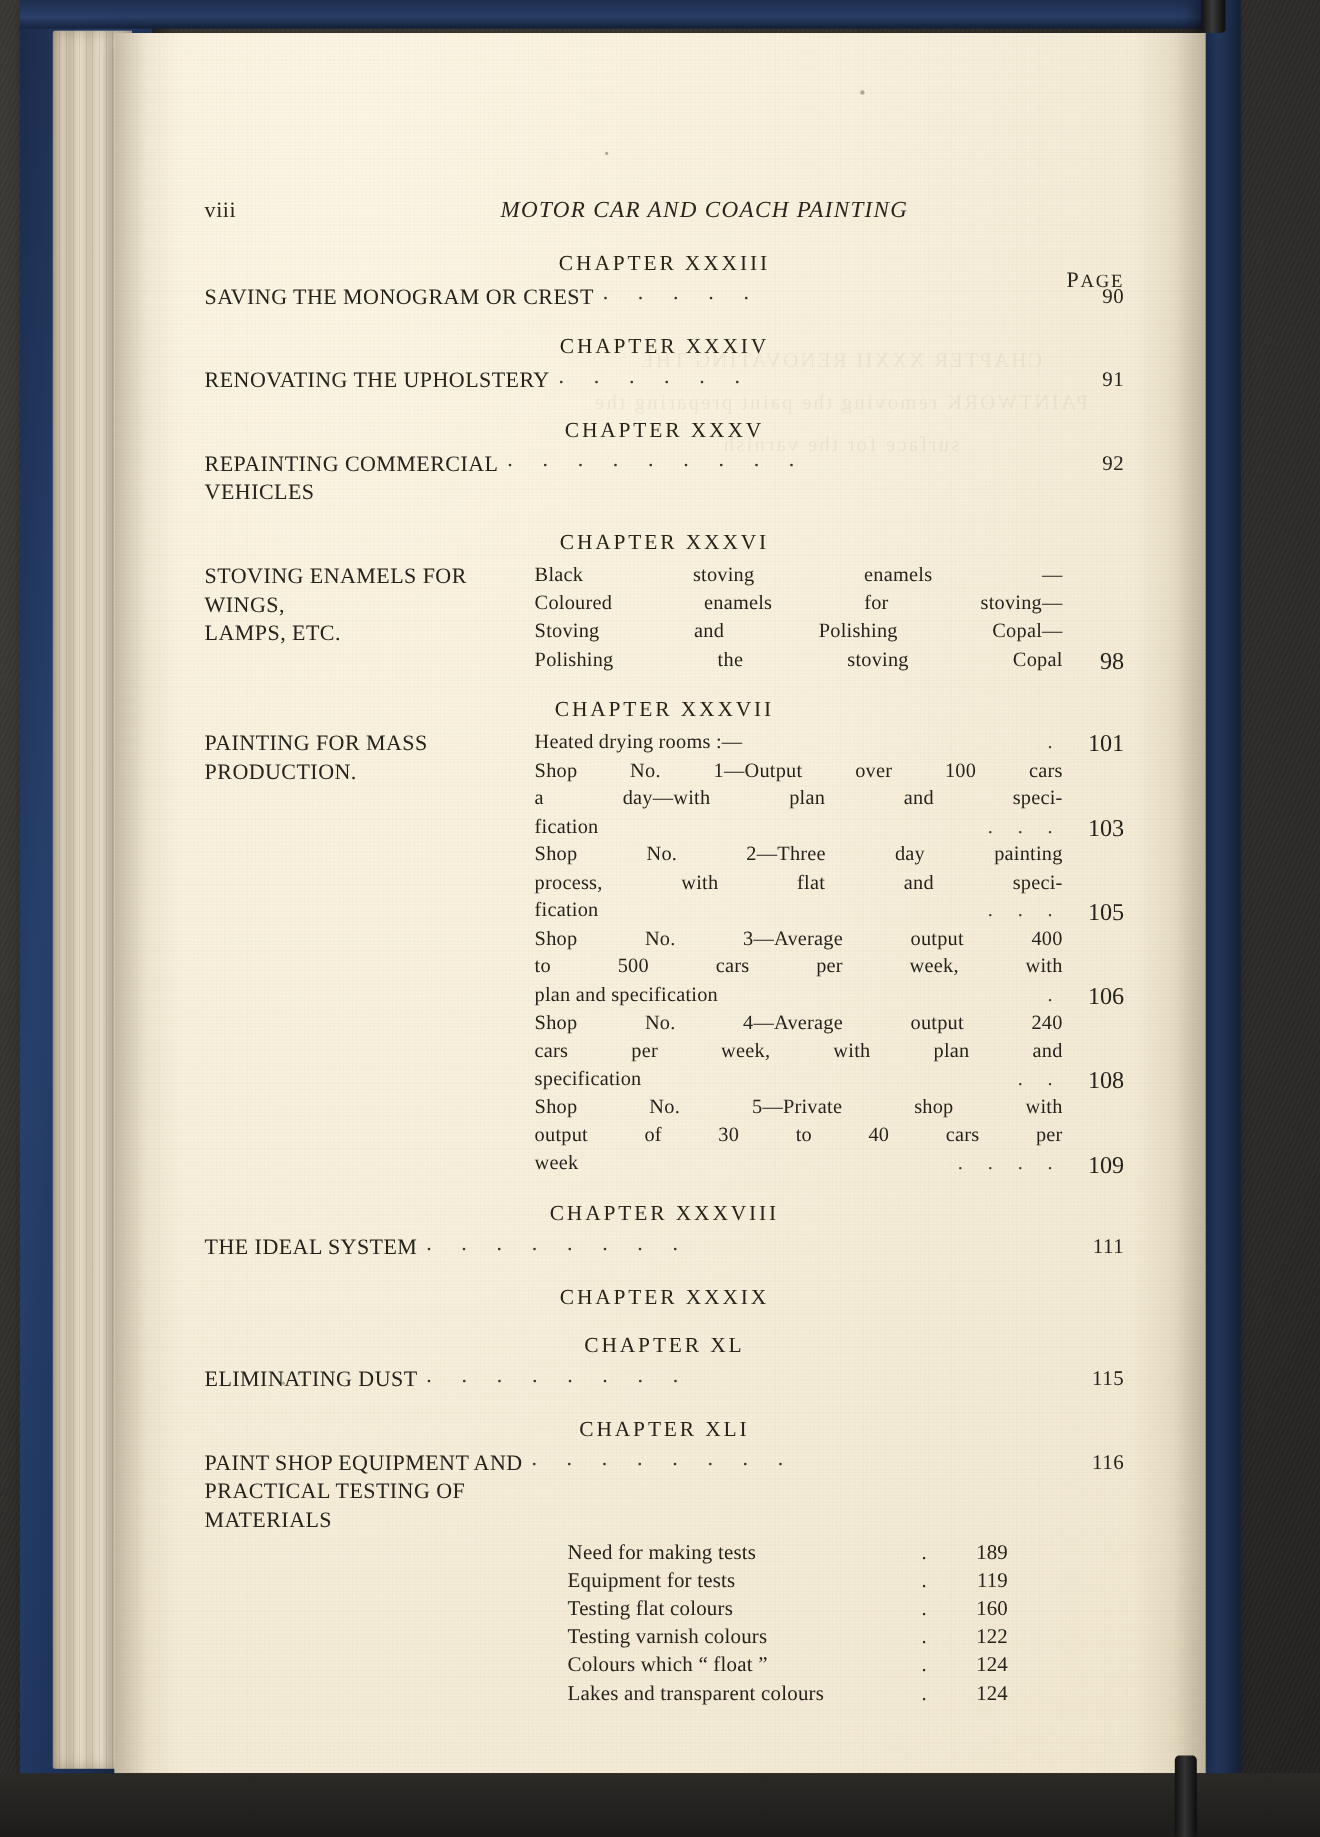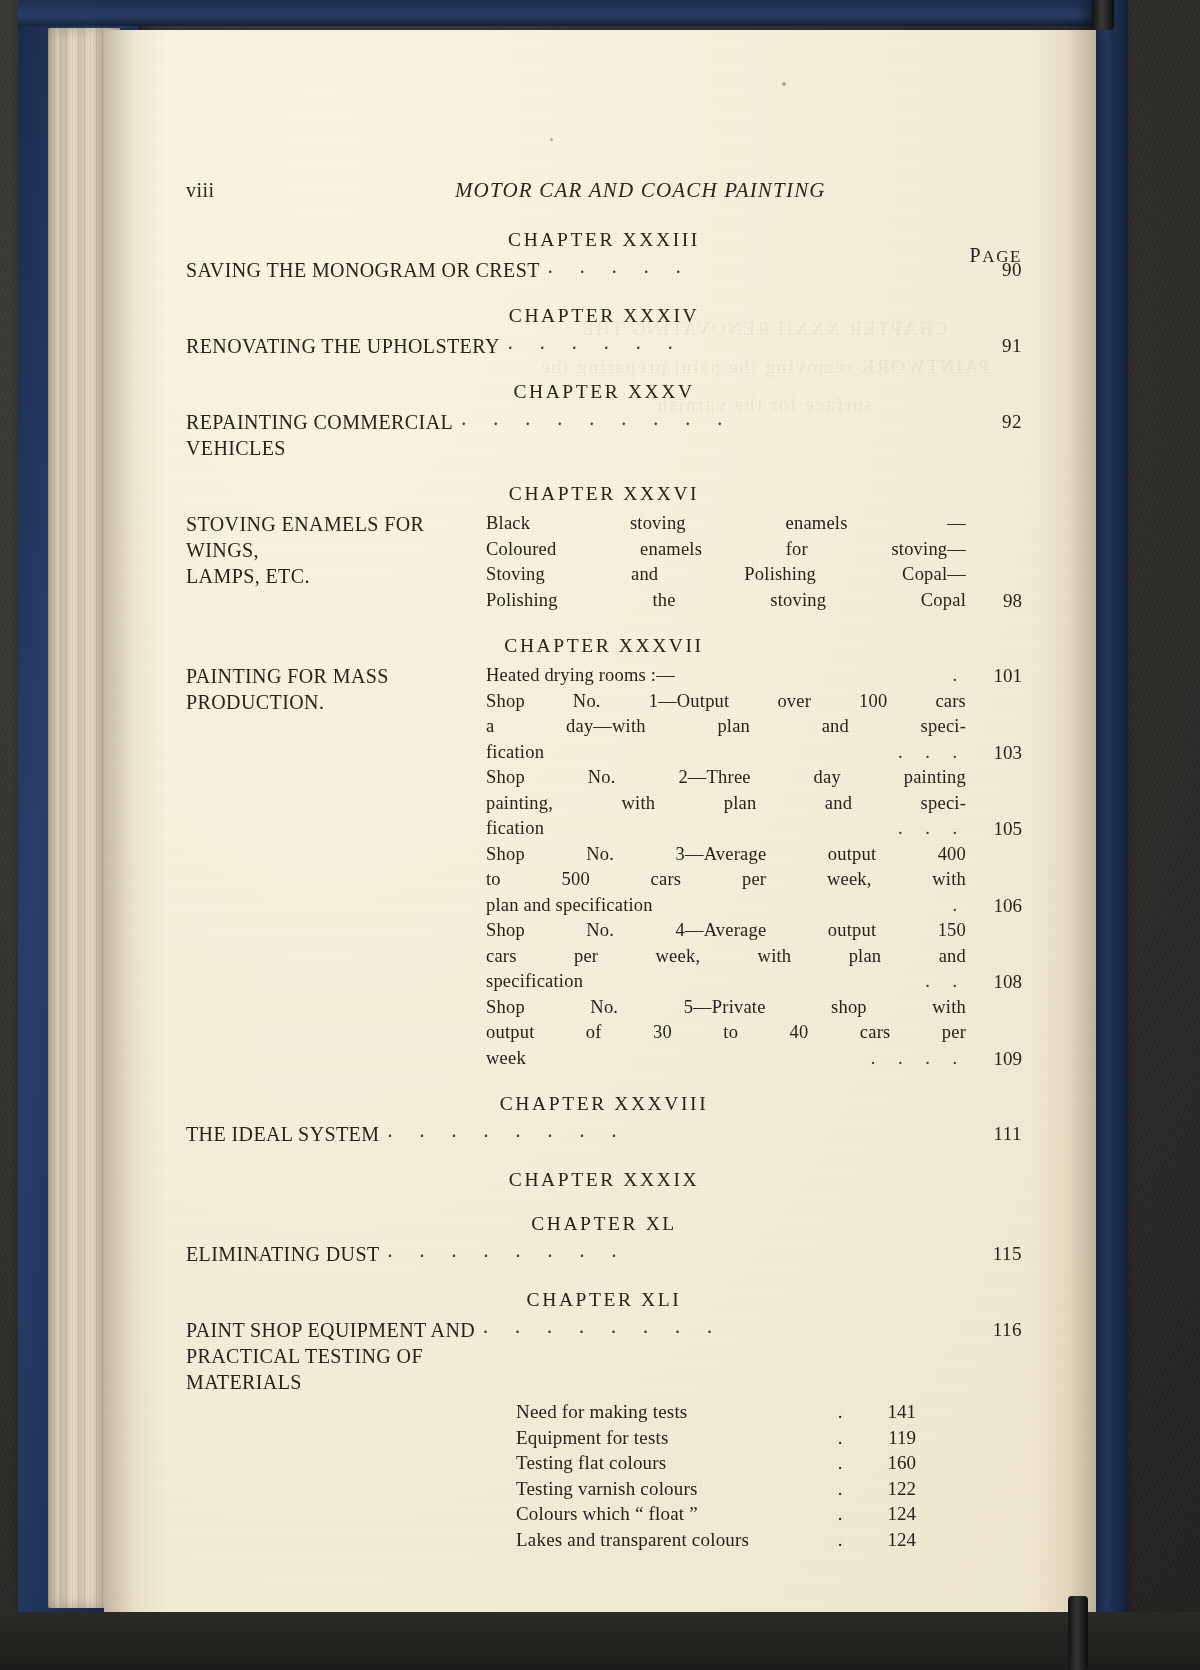--- a/index.html
+++ b/index.html
@@ -233,21 +233,21 @@
     flex: 1;
     text-align: justify;
     letter-spacing: 0.2px;
   }
   .sub-line .txt.spread {
     text-align-last: justify;
   }
   .sub-line .pg {
     width: 56px;
     text-align: right;
-    font-size: 19px;
+    font-size: 22px;
   }
   .dots-inline {
     letter-spacing: 9px;
     color: #3a342a;
   }
   .small-list {
     margin-top: 4px;
     margin-left: 330px;
     width: 400px;
   }
@@ -391,21 +391,21 @@
             <div class="sub-line">
               <span class="txt">fication</span>
               <span class="dots-inline">.     .     .</span>
               <span class="pg">103</span>
             </div>
             <div class="sub-line">
               <span class="txt spread">Shop  No.  2—Three  day  painting</span>
               <span class="pg"></span>
             </div>
             <div class="sub-line">
-              <span class="txt spread">painting, with plan and speci-</span>
+              <span class="txt spread">process, with flat and speci-</span>
               <span class="pg"></span>
             </div>
             <div class="sub-line">
               <span class="txt">fication</span>
               <span class="dots-inline">.     .     .</span>
               <span class="pg">105</span>
             </div>
             <div class="sub-line">
               <span class="txt spread">Shop No. 3—Average output 400</span>
               <span class="pg"></span>
@@ -413,21 +413,21 @@
             <div class="sub-line">
               <span class="txt spread">to  500  cars  per  week,  with</span>
               <span class="pg"></span>
             </div>
             <div class="sub-line">
               <span class="txt">plan  and  specification</span>
               <span class="dots-inline">.</span>
               <span class="pg">106</span>
             </div>
             <div class="sub-line">
-              <span class="txt spread">Shop  No.  4—Average  output  150</span>
+              <span class="txt spread">Shop  No.  4—Average  output  240</span>
               <span class="pg"></span>
             </div>
             <div class="sub-line">
               <span class="txt spread">cars per week, with plan and</span>
               <span class="pg"></span>
             </div>
             <div class="sub-line">
               <span class="txt">specification</span>
               <span class="dots-inline">.     .</span>
               <span class="pg">108</span>
@@ -469,21 +469,21 @@
           <span class="title">PAINT  SHOP  EQUIPMENT  AND
      PRACTICAL     TESTING     OF
      MATERIALS</span>
           <span class="leaders">. .  . . . . . .</span>
           <span class="pgno">116</span>
         </div>
         <div class="small-list">
           <div class="small-row">
             <span class="lbl">Need for making tests</span>
             <span class="d1 dot-mark">.</span>
-            <span class="pg">141</span>
+            <span class="pg">189</span>
           </div>
           <div class="small-row">
             <span class="lbl">Equipment for tests</span>
             <span class="d1 dot-mark">.</span>
             <span class="pg">119</span>
           </div>
           <div class="small-row">
             <span class="lbl">Testing flat colours</span>
             <span class="d1 dot-mark">.</span>
             <span class="pg">160</span>

